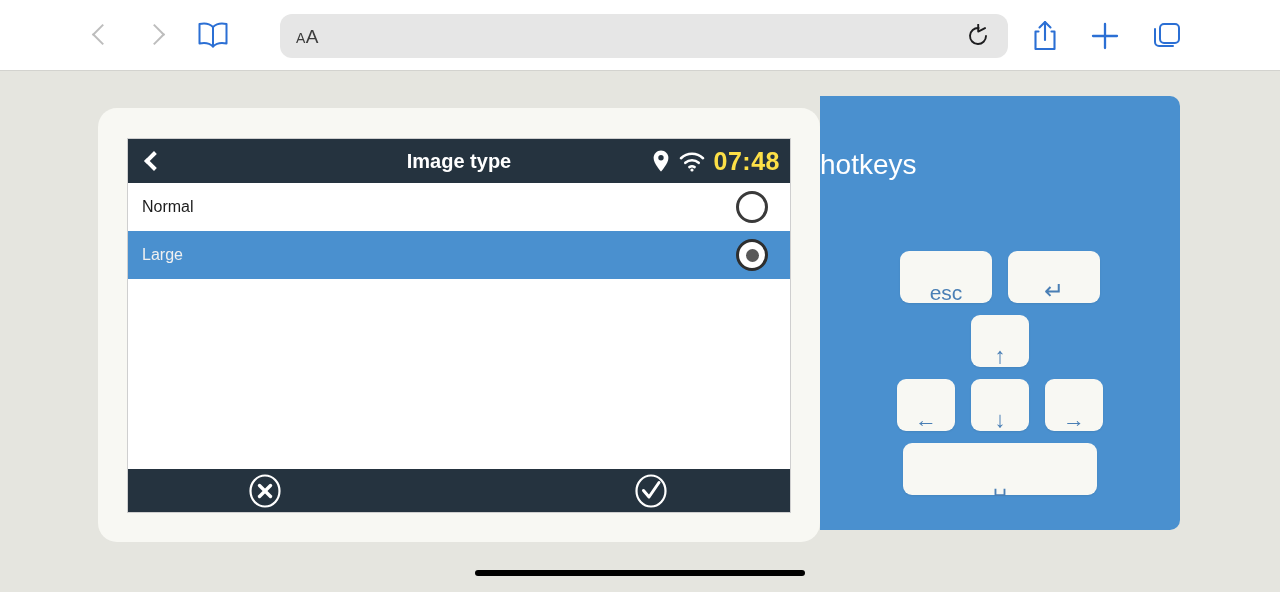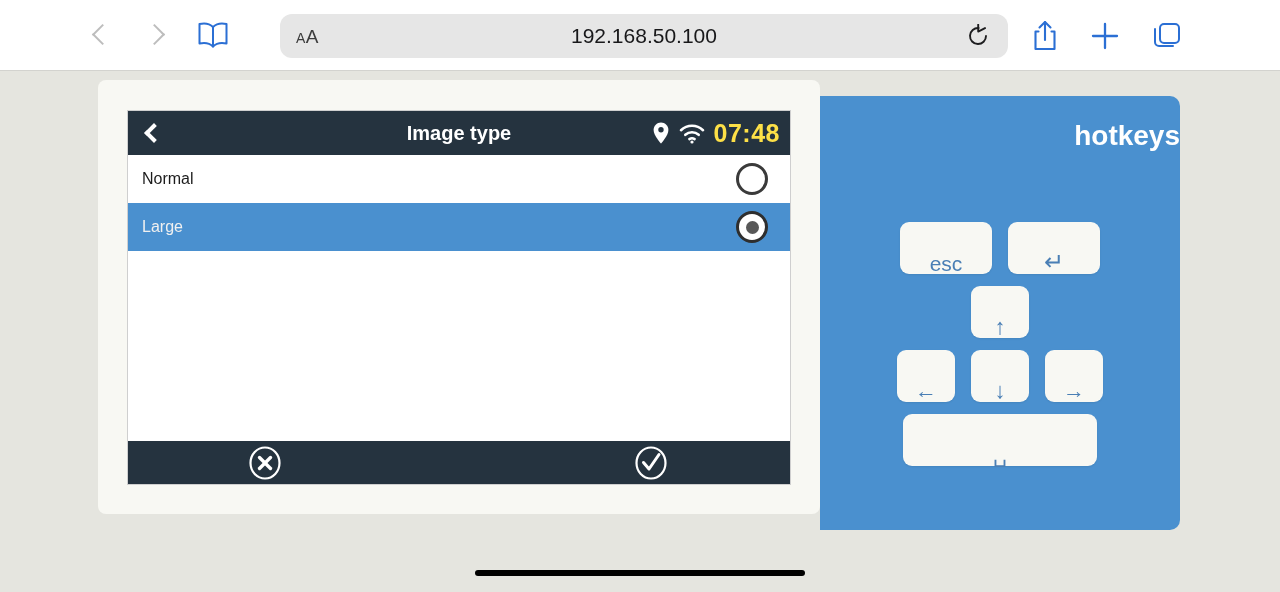--- a/index.html
+++ b/index.html
@@ -117,25 +117,25 @@
     left: 0;
     top: 71px;
     width: 1280px;
     height: 521px;
     background: #e5e5df;
   }
 
   .device-card {
     position: absolute;
     left: 98px;
-    top: 9px;
+    top: 37px;
     width: 722px;
     height: 434px;
     background: #f8f8f3;
-    border-radius: 8px;
+    border-radius: 19px;
     padding-left: 15px;
   }
 
   .device-screen {
     position: absolute;
     left: 29px;
     top: 30px;
     width: 664px;
     height: 375px;
     background: #ffffff;
@@ -269,25 +269,25 @@
     position: absolute;
     left: 820px;
     top: 25px;
     width: 360px;
     height: 434px;
     background: #4a90cf;
     border-radius: 0 10px 10px 0;
   }
 
   .hotkeys-title {
-    margin-top: 24px;
-    text-align: right;
+    margin-top: 53px;
+    text-align: left;
     font-size: 28px;
     color: #ffffff;
-    font-weight: bold;
+    font-weight: normal;
   }
 
   .key {
     background: #f8f8f3;
     border-radius: 9px;
     display: flex;
     align-items: flex-end;
     justify-content: center;
     color: #4a7fb5;
     font-size: 20px;
@@ -342,21 +342,20 @@
       <path d="M17 6 C20.5 2.5 26 2 30.5 3 L30.5 22.5 C26 21.5 20.5 22 17 25.5" fill="none" stroke="#2b6fd4" stroke-width="2" stroke-linejoin="round" stroke-linecap="round"></path>
       <line x1="17" y1="6" x2="17" y2="25.5" stroke="#2b6fd4" stroke-width="2"></line>
     </svg>
   </div>
 
   <div class="url-field">
     <span class="aa-btn">
       <span class="small">A</span>
         <span>A</span>
     </span>
-    <span class="url-text">192.168.50.100</span>
     <span class="reload-btn">
       <svg width="24" height="24" viewBox="0 0 24 24">
         <path d="M20 12 A8 8 0 1 1 12.6 4.05" fill="none" stroke="#1d1d1f" stroke-width="1.9" stroke-linecap="round"></path>
         <path d="M12.2 0.6 L12.2 7.6 L19 4.1" fill="none" stroke="#1d1d1f" stroke-width="1.9" stroke-linejoin="round" stroke-linecap="round"></path>
       </svg>
     </span>
   </div>
 
   <div class="tool-icon share">
     <svg width="26" height="32" viewBox="0 0 26 32">

